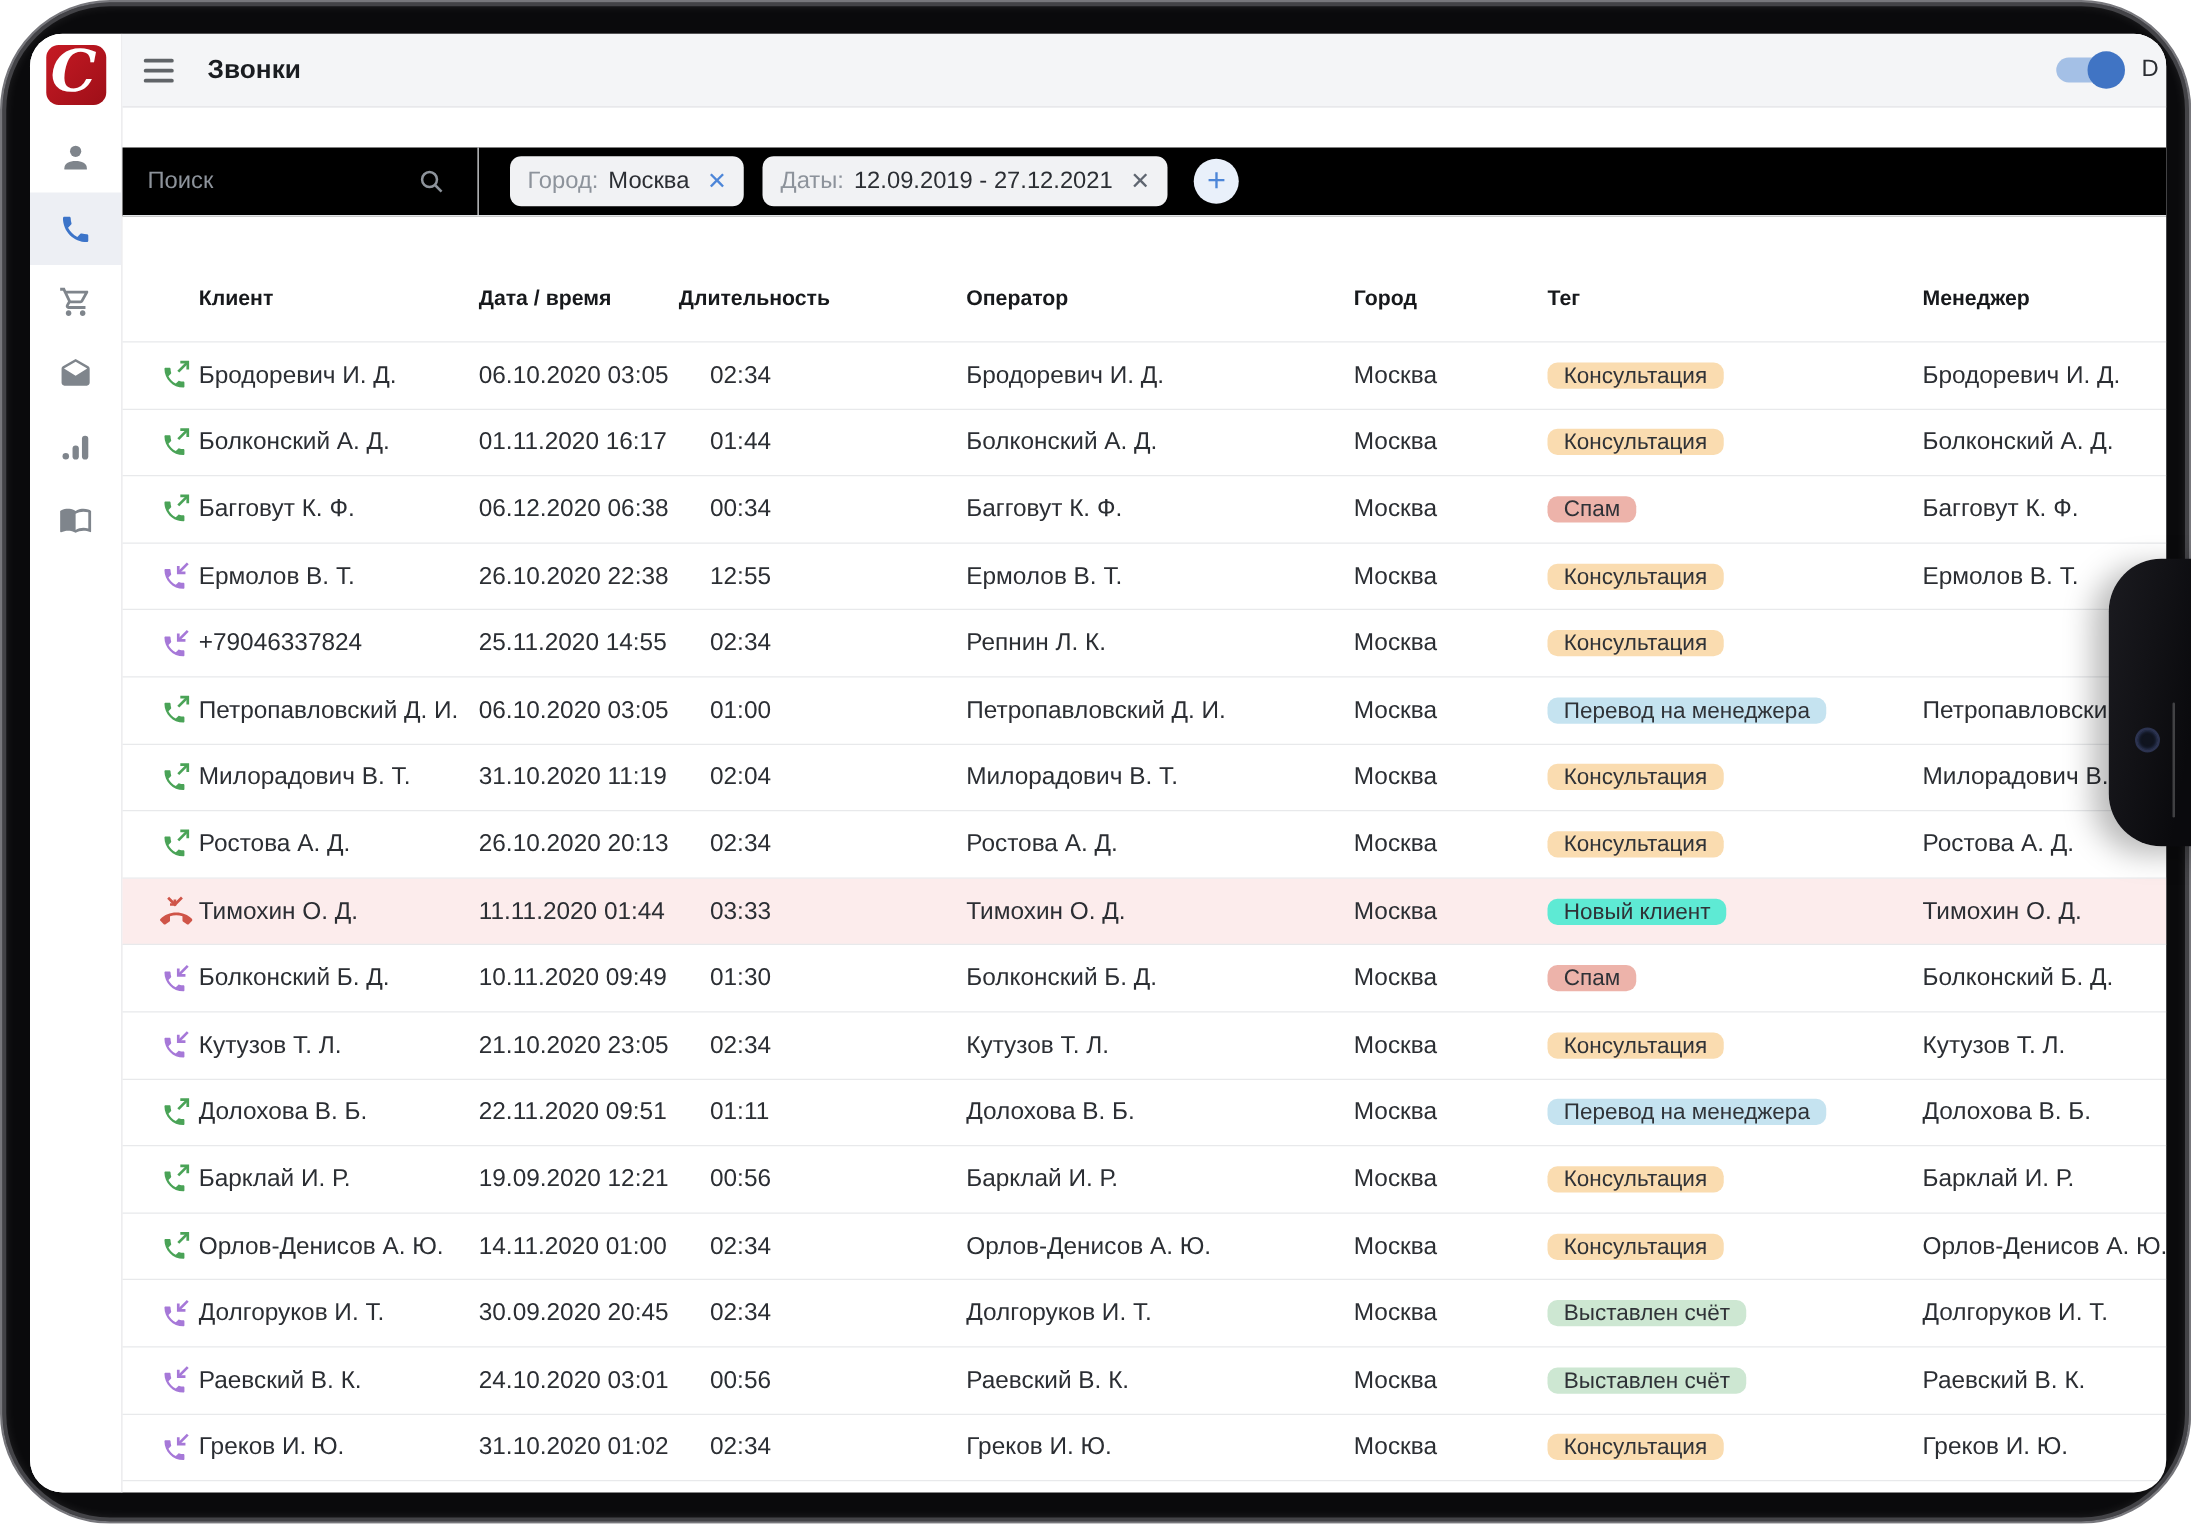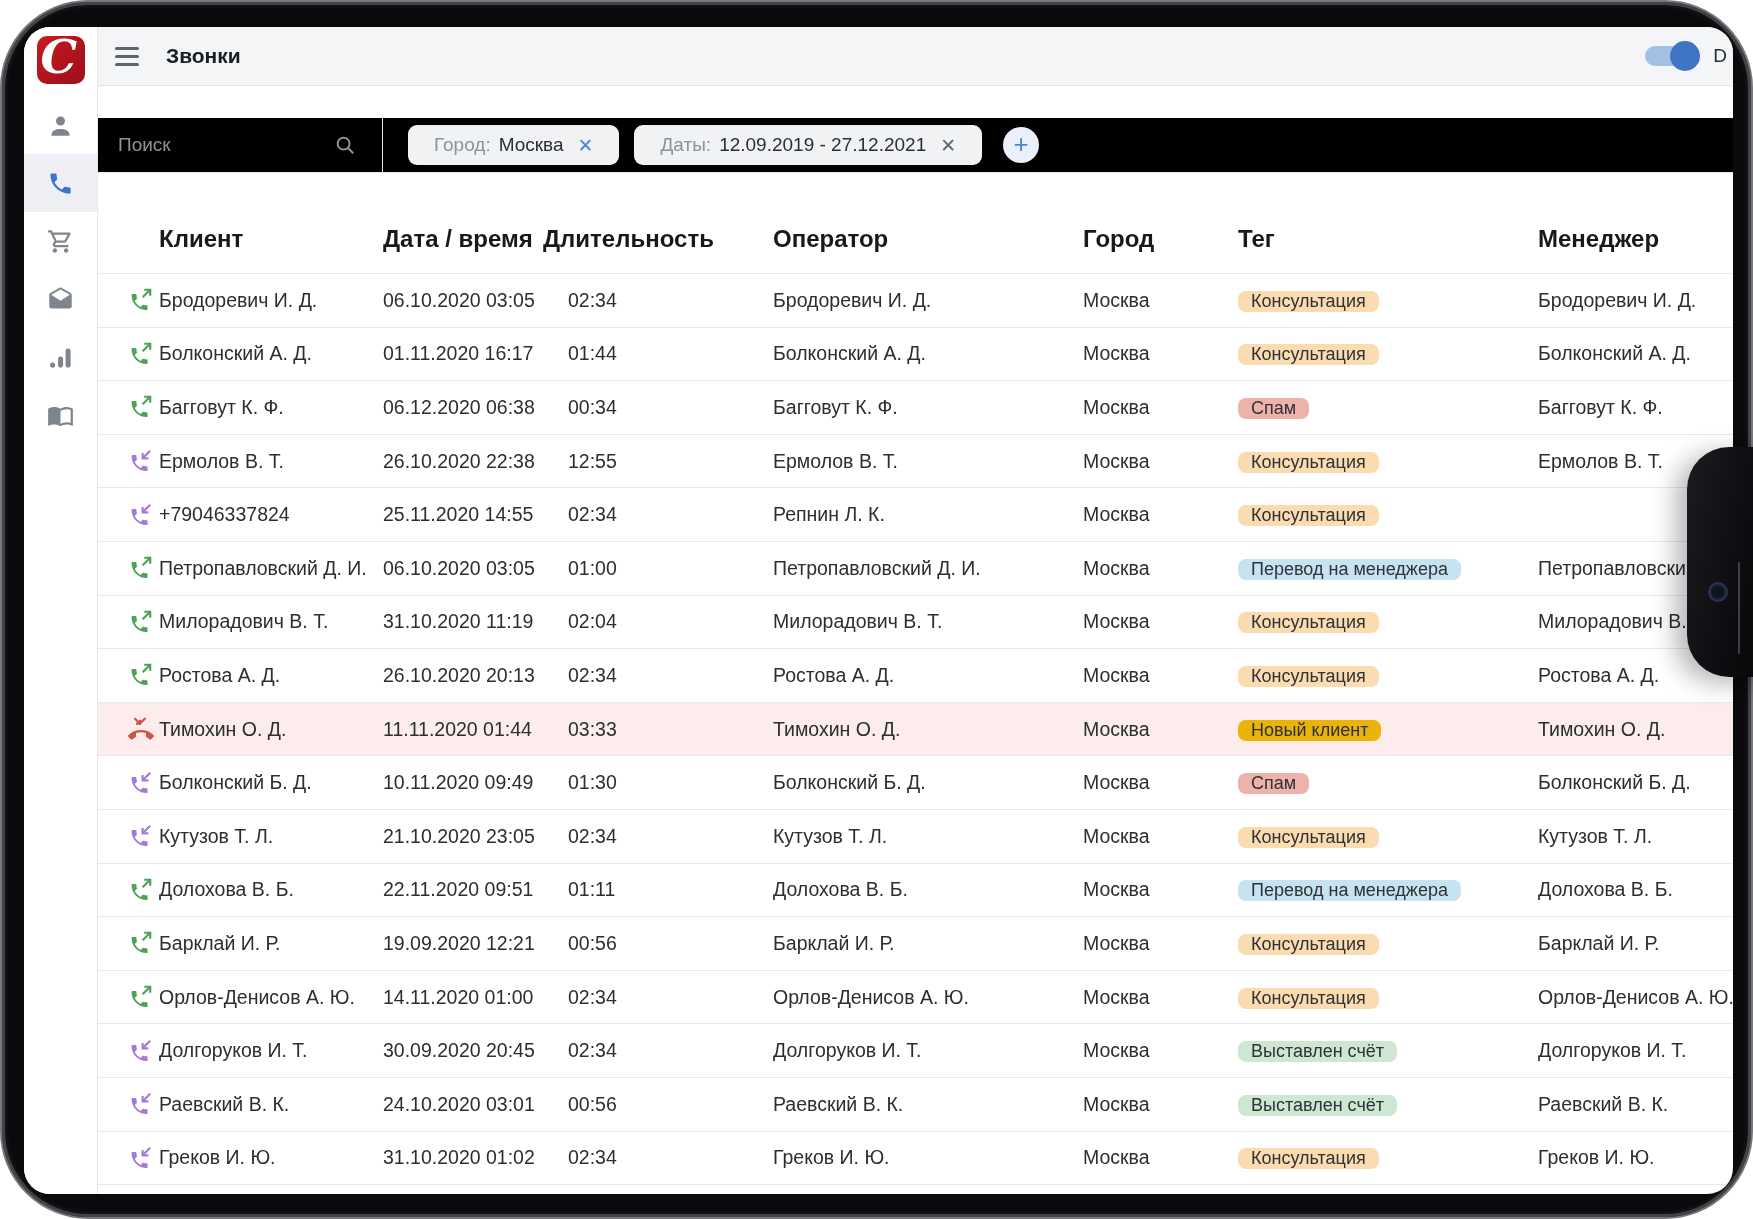--- a/index.html
+++ b/index.html
@@ -33,33 +33,33 @@
   .toggle .knob{position:absolute;right:-3px;top:-5px;width:30px;height:30px;border-radius:50%;background:#4074c4;}
   .dark-label{font-size:19px;color:#2b2e33;margin-right:-8px;}
   
   .filterbar{height:54px;flex:0 0 54px;background:#000000;border-bottom:1px solid #e3e5e8;
              display:flex;align-items:center;}
   .search{width:285px;flex:0 0 285px;height:100%;display:flex;align-items:center;
           padding-left:20px;box-sizing:border-box;border-right:1px solid #e3e5e8;cursor:text;}
   .search .ph{color:#8d939b;font-size:19px;flex:1;}
   .chips{display:flex;align-items:center;gap:15px;padding-left:25px;}
   .chip{background:#f1f2f4;border-radius:9px;height:40px;display:flex;align-items:center;
-        padding:0 26px;font-size:19px;gap:8px;cursor:pointer;}
+        padding:0 14px;font-size:19px;gap:8px;cursor:pointer;}
   .chip .lbl{color:#8d939b;}
   .chip .val{color:#2b2e33;}
   .chip .x{font-size:19px;margin-left:6px;cursor:pointer;}
   .x-blue{color:#4d86d8;} .x-gray{color:#5f6670;}
   .add-chip{width:36px;height:36px;border-radius:50%;background:#e9f0fa;color:#4d86d8;
             font-size:26px;line-height:34px;text-align:center;cursor:pointer;margin-left:6px;}
   
   .table{flex:1;display:flex;flex-direction:column;min-height:0;}
   .grid{display:grid;grid-template-columns:61px 224px 160px 230px 310px 155px 300px 1fr;
         align-items:center;}
   .thead{height:68px;flex:0 0 68px;border-bottom:1px solid #e8e9eb;font-weight:bold;
-         font-size:24px;color:#17191c;}
+         font-size:17px;color:#17191c;}
   .trow{height:53.6px;flex:0 0 53.6px;border-bottom:1px solid #e8e9eb;font-size:19.5px;
         color:#2b2e33;cursor:pointer;box-sizing:border-box;white-space:nowrap;}
   .trow.hl{background:#fcecec;}
   .cell{overflow:visible;}
   .c-icon{padding-left:30px;display:flex;align-items:center;}
   .c-dur{padding-left:25px;}
   .pill{display:inline-block;padding:0 13px;border-radius:8px;font-size:18px;color:#2f3237;}
   
   .tfoot{height:76px;flex:0 0 76px;display:flex;align-items:center;padding-left:31px;
          color:#000000;font-size:18px;}
@@ -319,21 +319,21 @@
       <path d="M6 2 L11 7 L16.2 1.8" stroke="#cf5448" stroke-width="2" fill="none"></path>
       <path d="M11 3.4 V7 H7.4" stroke="#cf5448" stroke-width="2" fill="none"></path>
       <path transform="translate(0,6)" fill="#cf5448" d="M12 9c-1.6 0-3.15.25-4.6.72v3.1c0 .39-.23.74-.56.9-.98.49-1.87 1.12-2.66 1.85-.18.18-.43.28-.7.28-.28 0-.53-.11-.71-.29L.29 13.08c-.18-.17-.29-.42-.29-.7 0-.28.11-.53.29-.71C3.34 8.78 7.46 7 12 7s8.66 1.78 11.71 4.67c.18.18.29.43.29.71 0 .28-.11.53-.29.7l-2.48 2.48c-.18.18-.43.29-.71.29-.27 0-.52-.11-.7-.28-.79-.74-1.69-1.36-2.67-1.85-.33-.16-.56-.5-.56-.9v-3.1C15.15 9.25 13.6 9 12 9z"></path>
                   </svg>
                 </div>
                 <div class="cell">Тимохин О. Д.</div>
                 <div class="cell">11.11.2020 01:44</div>
                 <div class="cell c-dur">03:33</div>
                 <div class="cell">Тимохин О. Д.</div>
                 <div class="cell">Москва</div>
-                <div class="cell"><span class="pill" style="background:#eab308">Новый клиент</span></div>
+                <div class="cell"><span class="pill" style="background:#5eead4">Новый клиент</span></div>
                 <div class="cell">Тимохин О. Д.</div>
               </div>
               <div class="grid trow">
                 <div class="cell c-icon">
                   <svg width="26" height="26" viewBox="0 0 24 24">
                     <path d="M20.5 2.5 L13.5 9.5" stroke="#a678d8" stroke-width="2" fill="none"></path>
        <path d="M13.5 4.5 V9.5 H18.8" stroke="#a678d8" stroke-width="2" fill="none"></path>
                     <path transform="scale(0.82) translate(1,5)" fill="#a678d8" d="M6.62 10.79c1.44 2.83 3.76 5.14 6.59 6.59l2.2-2.2c.27-.27.67-.36 1.02-.24 1.12.37 2.33.57 3.57.57.55 0 1 .45 1 1V20c0 .55-.45 1-1 1-9.39 0-17-7.61-17-17 0-.55.45-1 1-1h3.5c.55 0 1 .45 1 1 0 1.25.2 2.45.57 3.57.11.35.03.74-.25 1.02l-2.2 2.2z"></path>
                   </svg>
                 </div>

